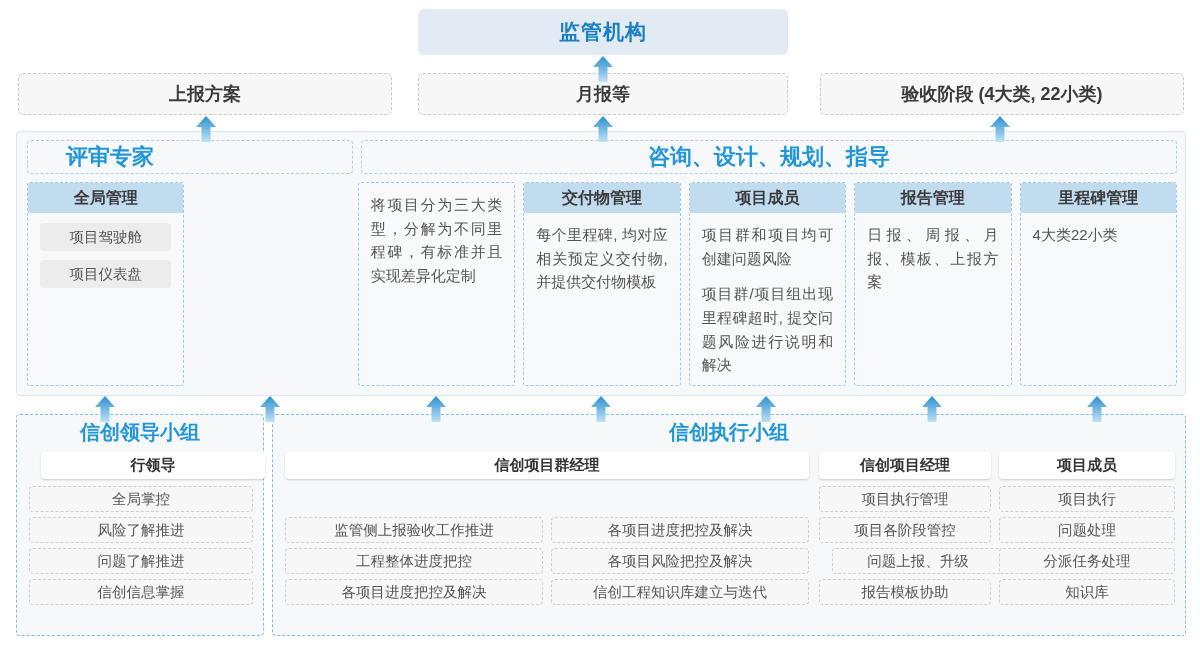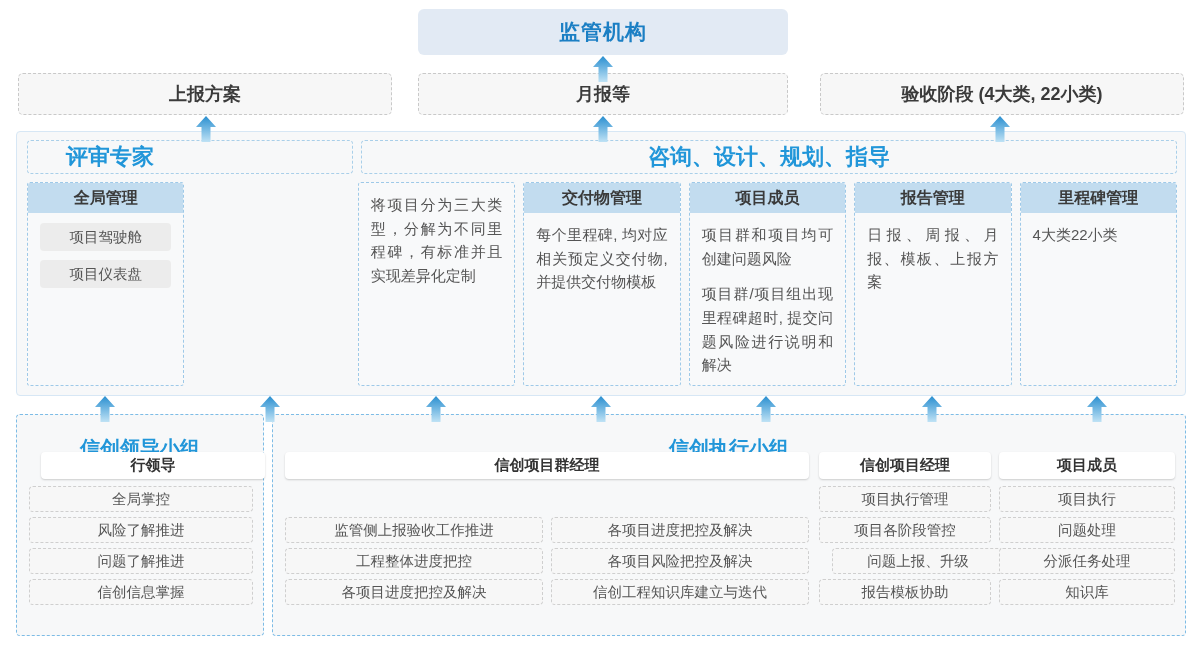--- a/index.html
+++ b/index.html
@@ -73,21 +73,21 @@
   .para.nojust { text-align: left; }
 
   
   .bot-panel {
     position: absolute; top: 414px; height: 222px;
     border: 1px dashed #7dbce6; border-radius: 4px; background: #f7f8f9;
   }
   #bot-left  { left: 16px;  width: 248px; }
   #bot-right { left: 272px; width: 914px; }
   .bot-title {
-    position: absolute; top: 20px; width: 100%;
+    position: absolute; top: 4px; width: 100%;
     text-align: center; color: #2196d9; font-weight: bold; font-size: 20px;
   }
   .role-head {
     position: absolute; height: 27px; background: #ffffff;
     border-radius: 4px; box-shadow: 0 1px 2px rgba(0,0,0,.18);
     display: flex; align-items: center; justify-content: center;
     color: #333; font-weight: bold; font-size: 15px;
   }
   .item {
     position: absolute; height: 26px;

